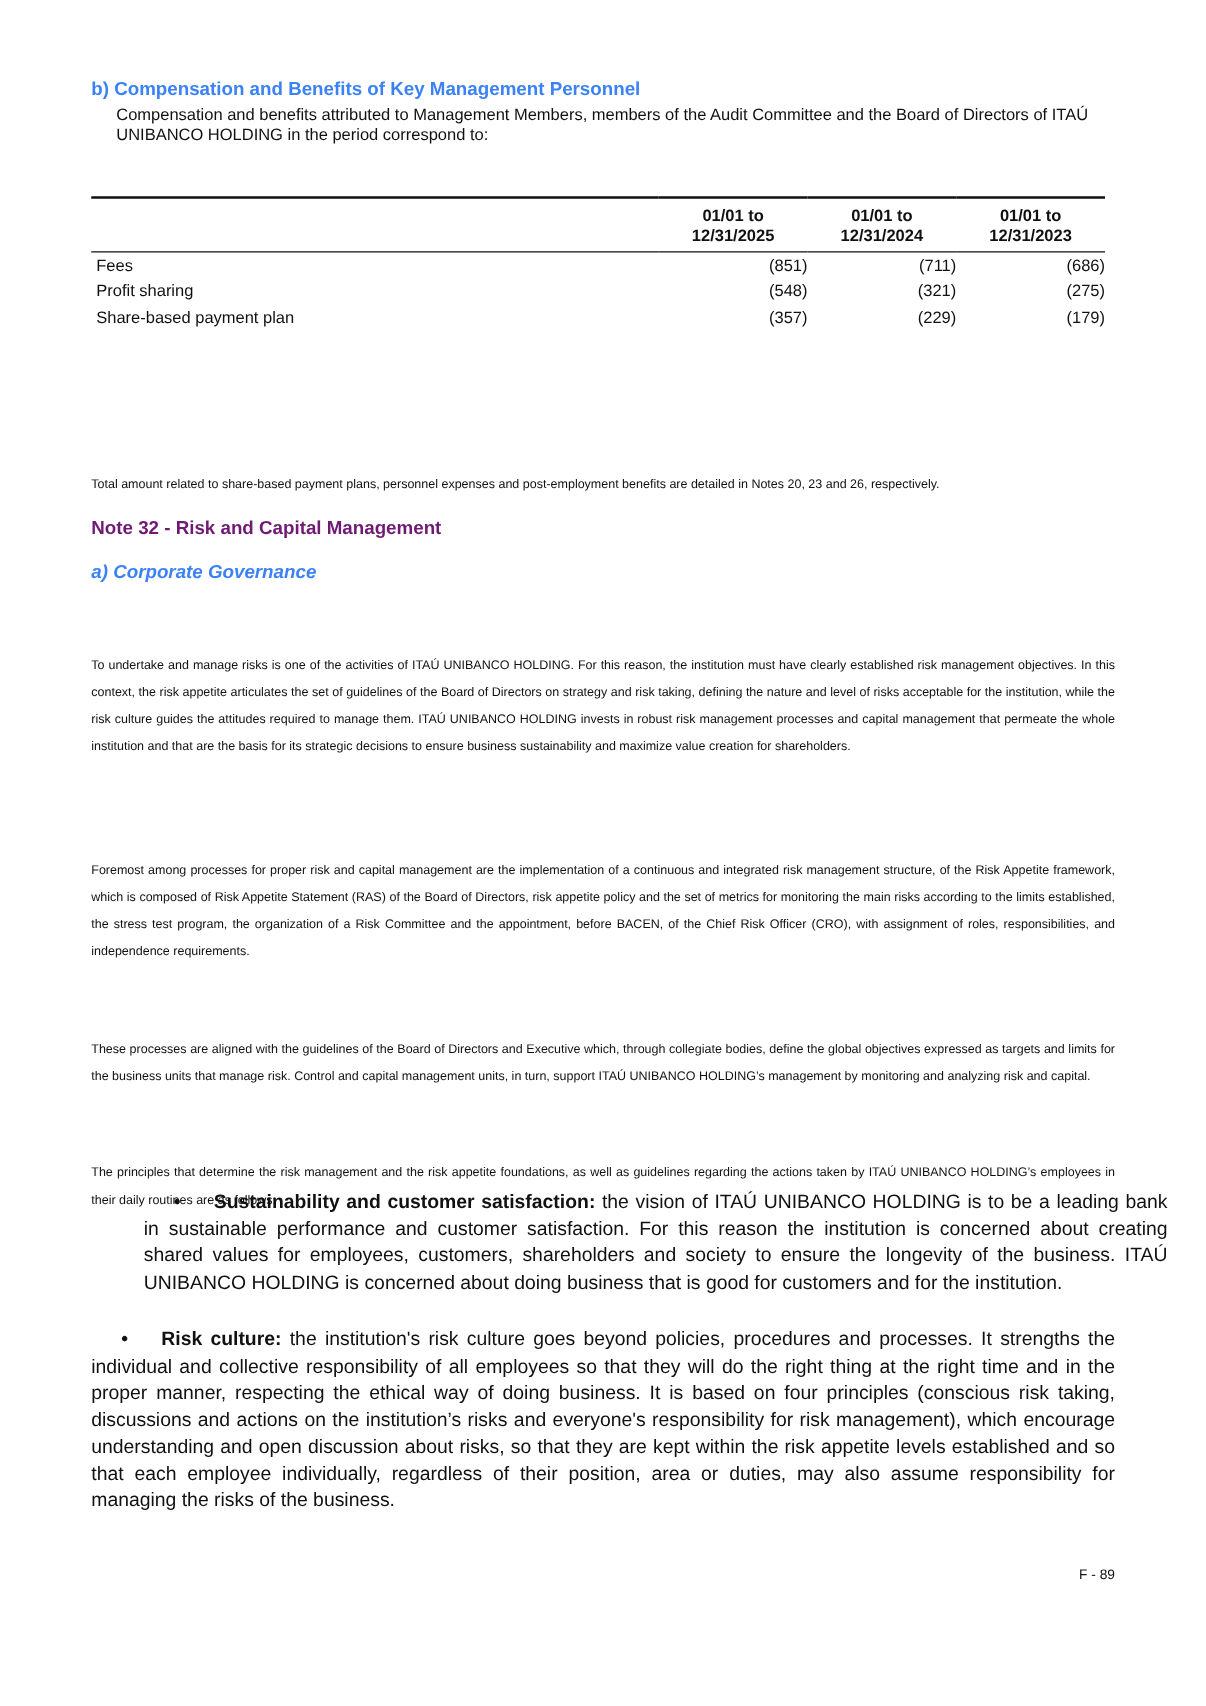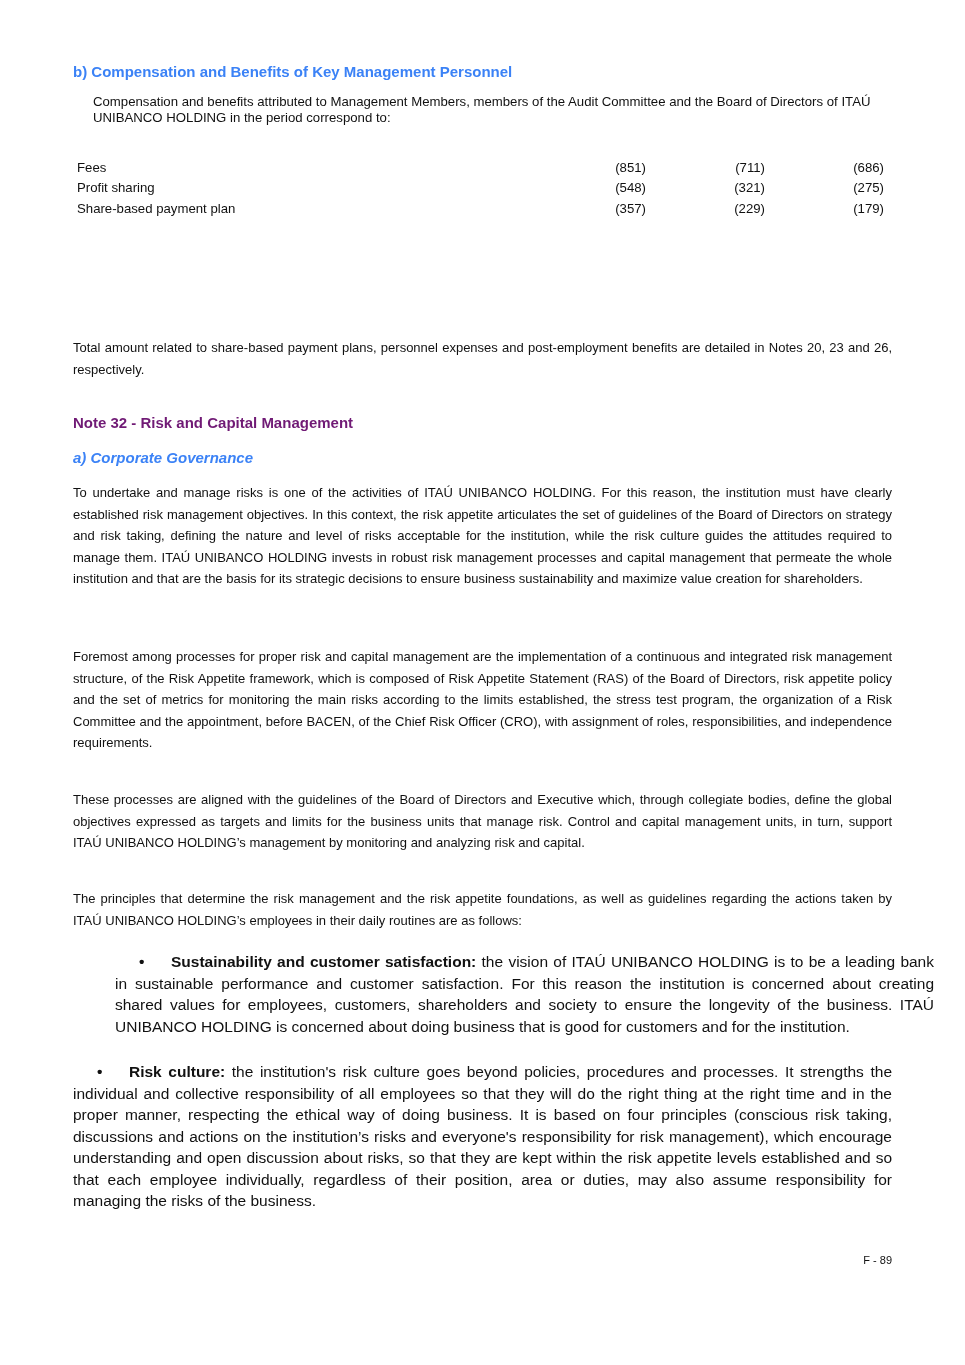--- a/index.html
+++ b/index.html
@@ -10,36 +10,42 @@
   .page { position: absolute; left: 73px; top: 0; width: 819px; }
   .h-orange { color: #3b82f6; font-weight: bold; font-size: 15px; }
   .h-blue { color: #701a75; font-weight: bold; font-size: 15px; }
   .intro { font-size: 13.2px; line-height: 16px; margin-left: 4px; }
   table.comp { border-collapse: collapse; width: 811px; font-size: 13.2px; }
   table.comp th { font-weight: bold; text-align: center; font-size: 13.2px; line-height: 16px; padding: 6px 0 4px 0; }
   table.comp td { padding: 0 2px 0 4px; height: 20.6px; margin-left: 25px; }
   table.comp td.num { text-align: right; width: 115px; padding-right: 0; }
   table.comp tr.head { border-top: 2px solid #111; border-bottom: 1.5px solid #111; }
   table.comp tr.total { border-top: 1.5px solid #111; border-bottom: 2.5px solid #111; font-weight: bold; }
-  .body-text { font-size: 13px; line-height: 21.5px; text-align: justify; }
+  .body-text { font-size: 10px; line-height: 21.5px; text-align: justify; margin-top: 40px; }
   .bullet { font-size: 15.5px; line-height: 21.5px; text-align: justify; }
   .bullet b { font-weight: bold; }
   .footer { position: absolute; right: 73px; top: 1254px; font-size: 11px; }
 </style>
 </head>
 <body>
 
 <div class="page">
 
   <div class="h-orange" style="position:absolute; top:63px; left:0;">b) Compensation and Benefits of Key Management Personnel</div>
 
-  <div class="intro" style="position:absolute; top:94px; left:0; width:815px;margin-left:20px;">Compensation and benefits attributed to Management Members, members of the Audit Committee and the Board of Directors of ITAÚ UNIBANCO HOLDING in the period correspond to:</div>
+  <div class="intro" style="position:absolute; top:84px; left:0; width:815px;margin-left:20px;">Compensation and benefits attributed to Management Members, members of the Audit Committee and the Board of Directors of ITAÚ UNIBANCO HOLDING in the period correspond to:</div>
 
   <table class="comp" style="position:absolute; top:157px; left:0;">
     <tbody>
+        <tr class="head">
+      <th></th>
+      <th><span>01/01 to</span><br><span>12/31/2025</span></th>
+      <th><span>01/01 to</span><br><span>12/31/2024</span></th>
+      <th><span>01/01 to</span><br><span>12/31/2023</span></th>
+    </tr>
     <tr>
       <td>Fees</td>
       <td class="num">(851)</td>
       <td class="num">(711)</td>
       <td class="num">(686)</td>
     </tr>
     <tr>
       <td>Profit sharing</td>
       <td class="num">(548)</td>
       <td class="num">(321)</td>

